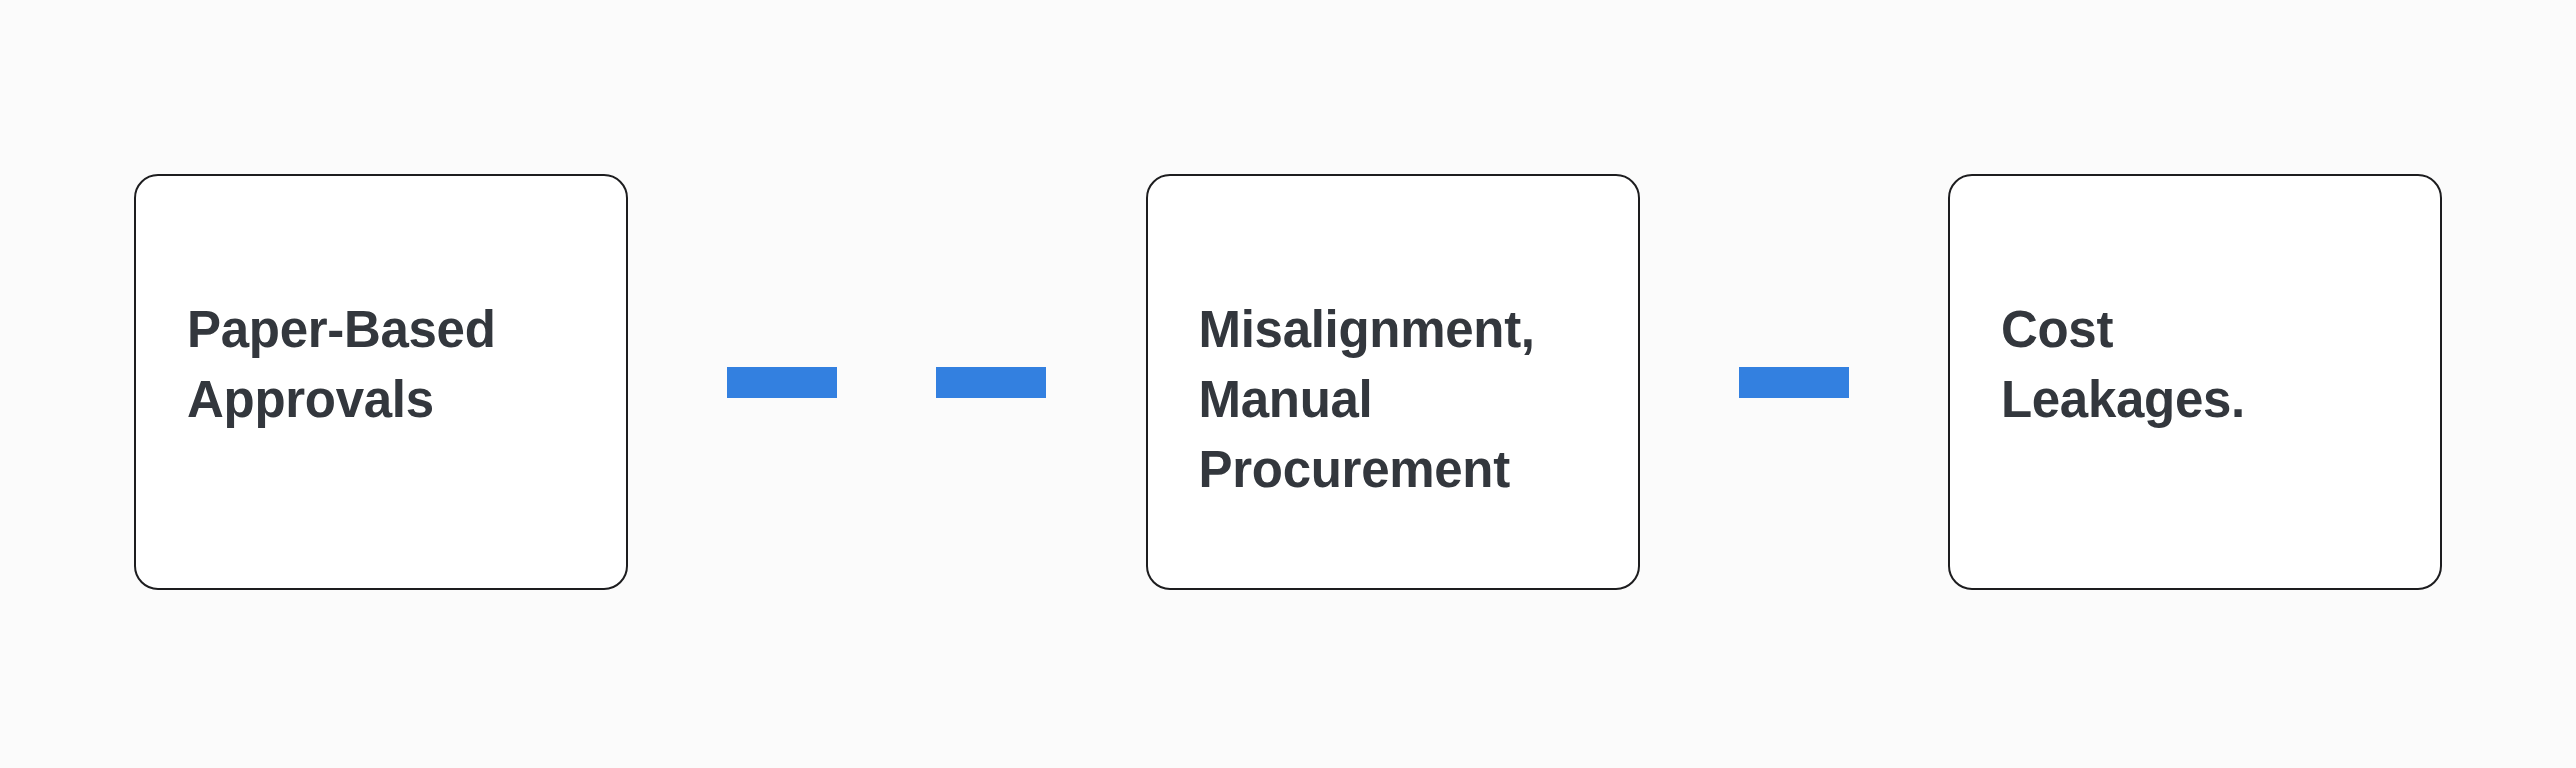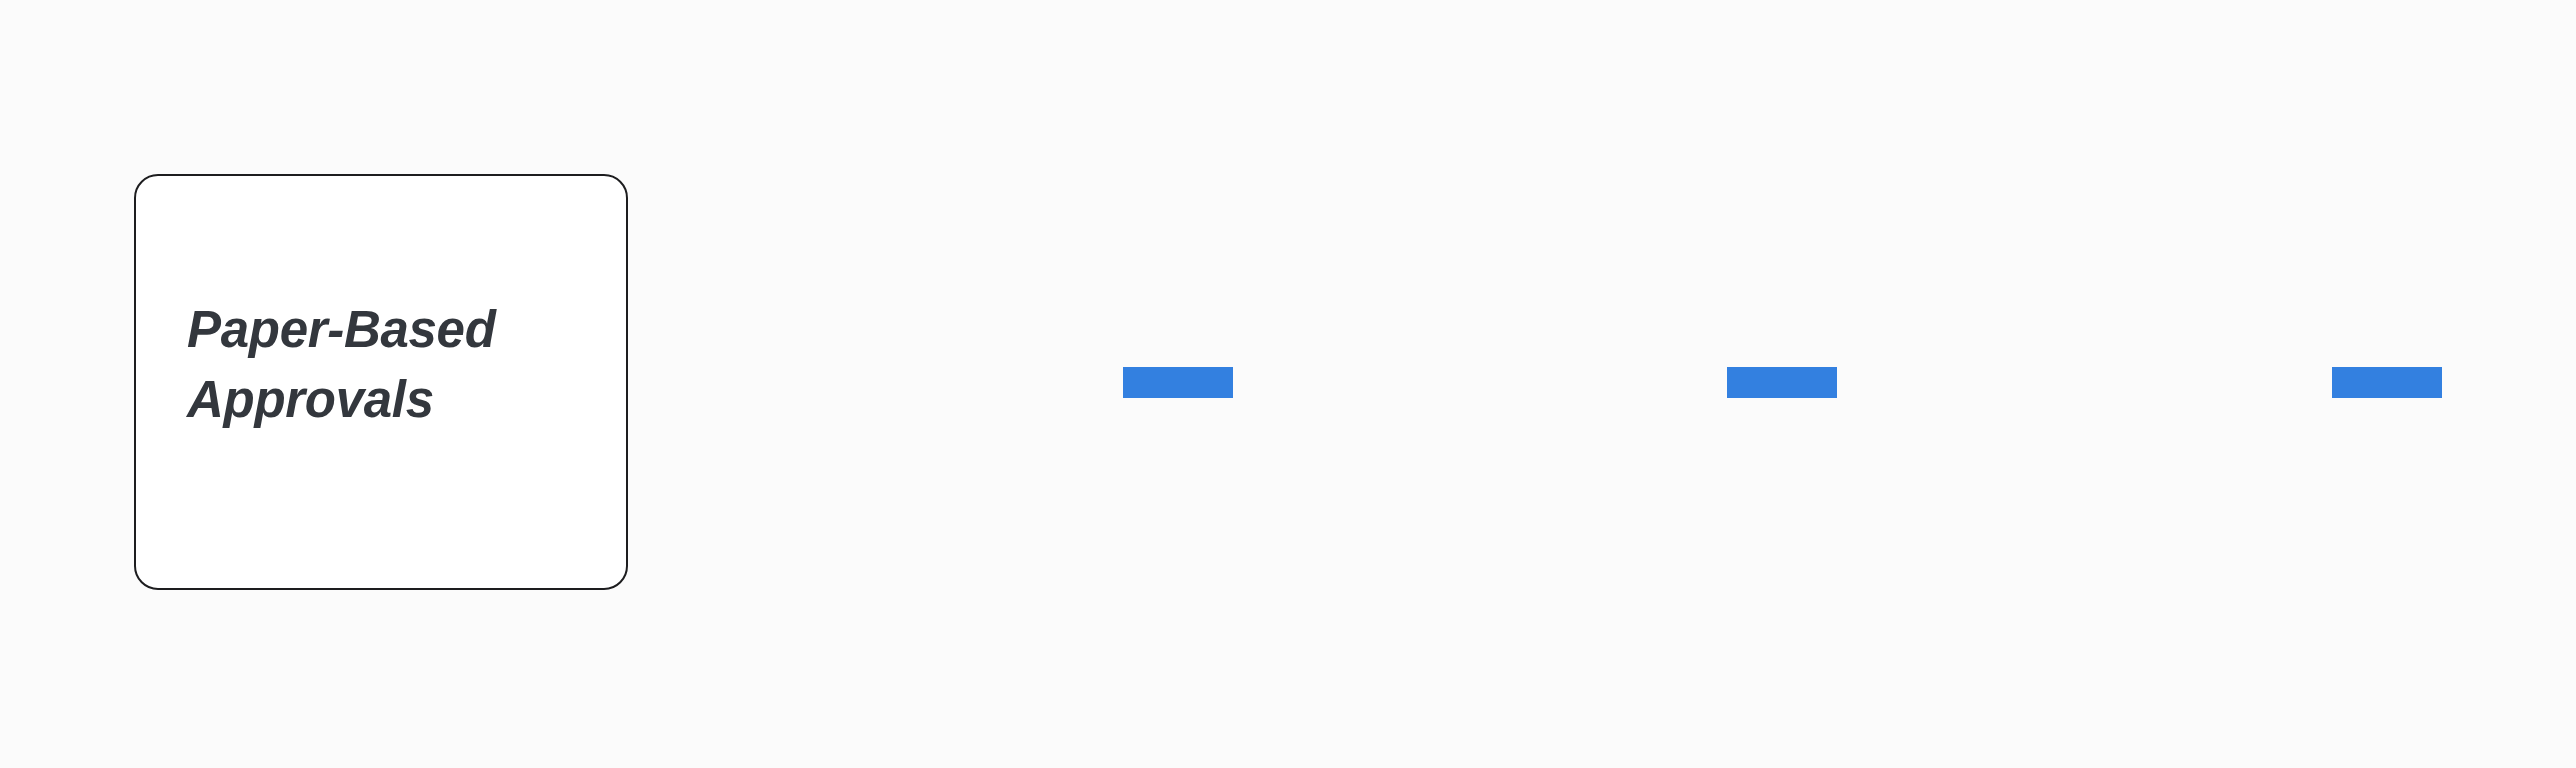--- a/index.html
+++ b/index.html
@@ -30,21 +30,20 @@
     height: 416px;
     margin: 174px 134px 0 134px;
   }
   .flow-node {
     flex: 0 0 494px;
     height: 416px;
     background: var(--node-bg);
     border: 2.1px solid var(--node-border);
     border-radius: 24px;
     padding: 119px 31px 0 51px;
-    font-style: italic;
   }
   .flow-node-label {
     font-weight: 700;
     font-size: 51px;
     line-height: 70px;
     color: var(--text-color);
     white-space: pre-line;
     letter-spacing: -0.3px;
   }
   .flow-connector {
@@ -62,19 +61,28 @@
     <div class="flow-node">
       <div class="flow-node-label">Paper-Based
 Approvals</div>
     </div>
 
     <div class="flow-connector"></div>
 
 
     <div class="flow-connector"></div>
 
+    <div class="flow-node">
+      <div class="flow-node-label">Misalignment,
+Manual
+Procurement</div>
+    </div>
 
     <div class="flow-connector"></div>
 
+    <div class="flow-node">
+      <div class="flow-node-label">Cost
+Leakages.</div>
+    </div>
 
   </div>
 </div>
 
 
 </body></html>

